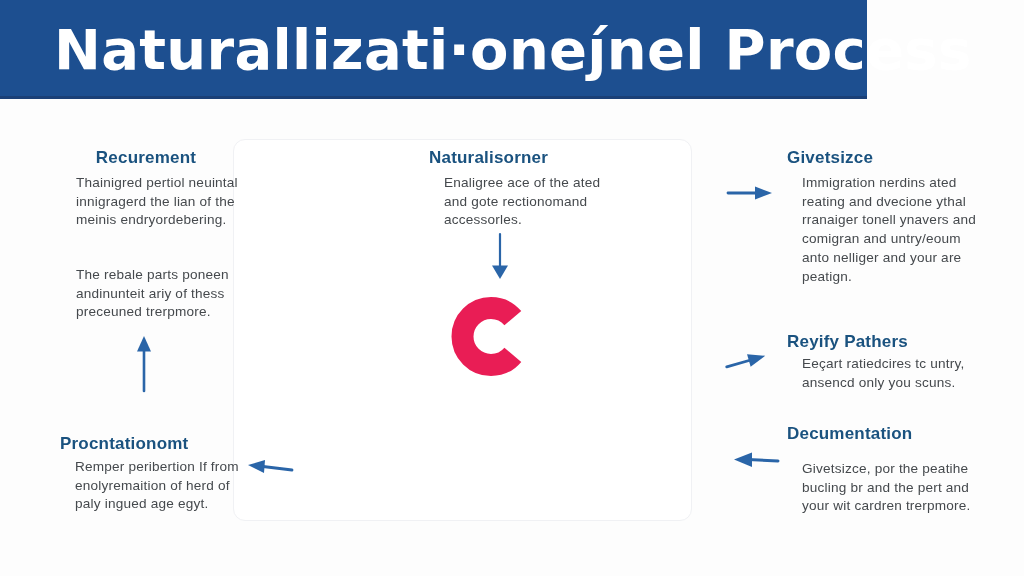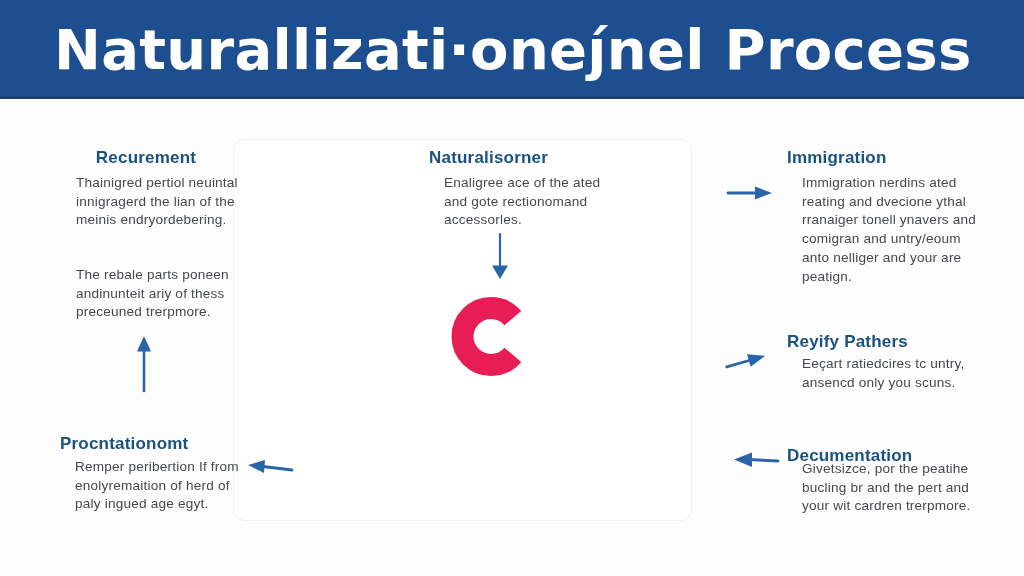--- a/index.html
+++ b/index.html
@@ -5,21 +5,21 @@
   html, body { margin: 0; padding: 0; }
   body {
     width: 1024px; height: 576px; overflow: hidden;
     background: #fdfdfd;
     font-family: "Liberation Sans", sans-serif;
   }
   .stage { position: relative; width: 1024px; height: 576px; }
 
   
   .header {
-    position: absolute; left: 0; top: 0; width: 1024px; height: 99px;
+    position: absolute; left: 0; top: 0; width: 867px; height: 99px;
     background: #1d4f90;
     border-bottom: 3px solid #1b4077;
     box-sizing: border-box;
   }
   .header-title {
     position: absolute; left: 54px; top: 0; height: 96px;
     line-height: 100px; white-space: nowrap;
     font-size: 56px; font-weight: bold; color: #ffffff;
     font-family: "DejaVu Sans", sans-serif;
     letter-spacing: 0.3px;
@@ -96,39 +96,39 @@
 
   <svg class="c-logo" style="left:450px; top:295px;" width="82" height="83" viewBox="0 0 82 83" aria-label="C">
     <circle cx="41" cy="41.5" r="28.5" fill="none" stroke="#e91d55" stroke-width="22" pathLength="360" stroke-dasharray="280 80" stroke-dashoffset="-40"></circle>
   </svg>
 
   <svg class="arrow" style="left:726px; top:184px;" width="48" height="18" viewBox="0 0 48 18">
     <line x1="2" y1="9" x2="31" y2="9" stroke="#2a65a8" stroke-width="2.8" stroke-linecap="round"></line>
     <polygon points="46,9 29,2.5 29,15.5" fill="#2a65a8"></polygon>
   </svg>
 
-  <div class="heading" style="left:787px; top:148px;">Immigration</div>
+  <div class="heading" style="left:787px; top:148px;">Givetsizce</div>
   <div class="body-text" style="left:787px; top:174px;">Immigration nerdins ated
 reating and dvecione ythal
 rranaiger tonell ynavers and
 comigran and untry/eoum
 anto nelliger and your are
 peatign.</div>
 
   <div class="heading" style="left:787px; top:332px;">Reyify Pathers</div>
   <svg class="arrow" style="left:722px; top:344px;" width="46" height="26" viewBox="0 0 46 26">
     <g transform="rotate(-16 23 14)">
       <line x1="3" y1="17.5" x2="28" y2="17.5" stroke="#2a65a8" stroke-width="2.8" stroke-linecap="round"></line>
       <polygon points="43,17.5 26,11 26,24" fill="#2a65a8"></polygon>
     </g>
   </svg>
   <div class="body-text" style="left:787px; top:355px;">Eeçart ratiedcires tc untry,
 ansencd only you scuns.</div>
 
-  <div class="heading" style="left:787px; top:446px;text-align:right;">Decumentation</div>
+  <div class="heading" style="left:787px; top:424px;text-align:right;">Decumentation</div>
   <svg class="arrow" style="left:732px; top:450px;" width="48" height="20" viewBox="0 0 48 20">
     <line x1="46" y1="11" x2="16" y2="9.5" stroke="#2a65a8" stroke-width="3" stroke-linecap="round"></line>
     <polygon points="2,9.5 20,2.5 20,17" fill="#2a65a8"></polygon>
   </svg>
   <div class="body-text" style="left:787px; top:460px;">Givetsizce, por the peatihe
 bucling br and the pert and
 your wit cardren trerpmore.</div>
 
 </div>
 

